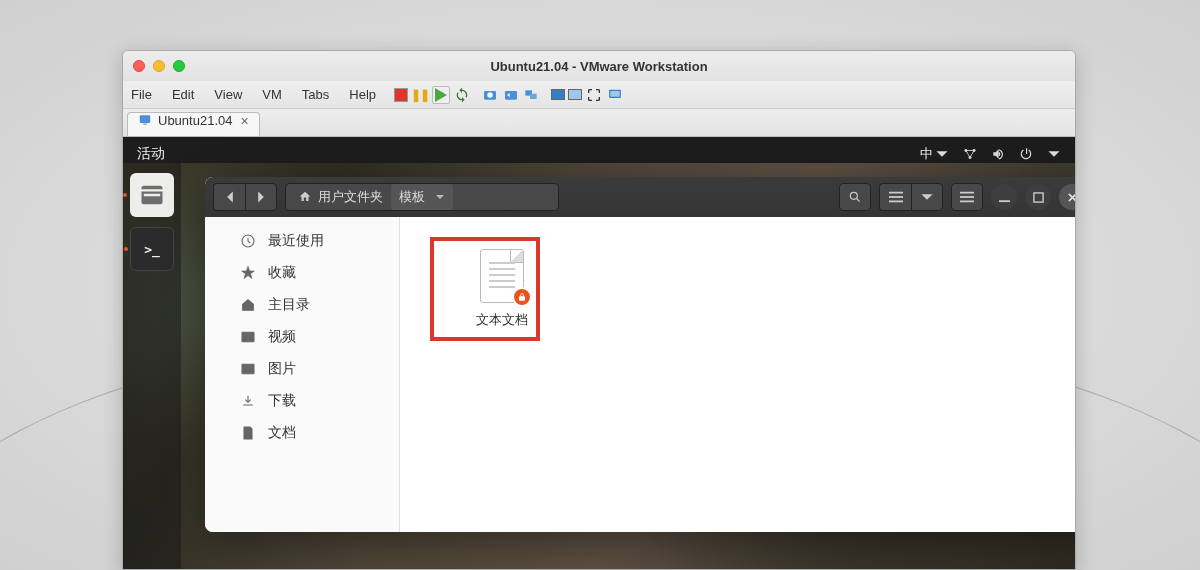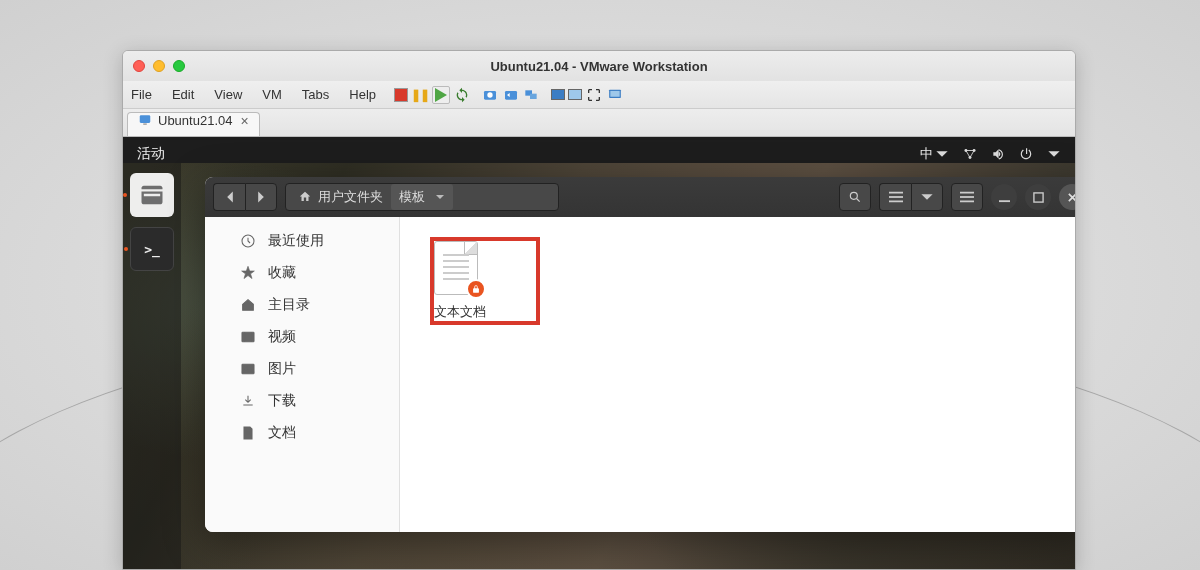--- a/index.html
+++ b/index.html
@@ -75,21 +75,21 @@
 .win-ctrl { width: 26px; height: 26px; border-radius: 50%; display: flex; align-items: center; justify-content: center; }
 .win-ctrl.min, .win-ctrl.max { background: #3e3e3e; }
 .win-ctrl.close { background: #555; }
 .win-ctrl svg { width: 11px; height: 11px; fill: #ccc; }
 
 .nautilus-body { display: flex; height: calc(100% - 40px); }
 .sidebar { width: 195px; background: #fafafa; border-right: 1px solid #e0e0e0; padding: 8px 17px; }
 .sb-item { display: flex; align-items: center; gap: 12px; padding: 7px 18px; font-size: 14px; color: #333; }
 .sb-item svg { width: 16px; height: 16px; fill: #666; stroke: #666; }
 .content { flex: 1; background: #fff; padding: 20px; }
-.file-item { width: 110px; display: flex; flex-direction: column; align-items: flex-start; gap: 6px; border: 4px solid #d8392b; margin-left: 10px;}
+.file-item { width: 110px; display: flex; flex-direction: column; align-items: flex-end; gap: 6px; padding: 8px; border: 4px solid #d8392b; margin-left: 10px;}
 .file-icon-wrap { position: relative; width: 48px; height: 56px; }
 .file-icon { width: 44px; height: 54px; background: #fff; border: 1px solid #bbb; border-radius: 3px; position: relative; }
 .file-icon::before { content:""; position:absolute; right:0; top:0; width:12px; height:12px; background: linear-gradient(135deg, transparent 48%, #ddd 50%); border-bottom:1px solid #bbb; border-left:1px solid #bbb;}
 .file-icon::after { content:""; position:absolute; left:8px; top:12px; right:8px; height:2px; background:#ccc; box-shadow: 0 6px 0 #ccc, 0 12px 0 #ccc, 0 18px 0 #ccc, 0 24px 0 #ccc;}
 .lock-badge { position: absolute; right: -4px; bottom: -2px; width: 20px; height: 20px; background: #e95420; border: 2px solid #fff; border-radius: 50%; display:flex; align-items:center; justify-content:center;}
 .lock-badge svg { width: 10px; height: 10px; fill: #fff; }
 .file-label { font-size: 13px; color: #333; text-align: center; }
 
 .ellipse-ring{ position:absolute; left:-100px; bottom:-250px; width:1400px; height:500px; border:1px solid rgba(120,120,120,0.5); border-radius:50%; pointer-events:none;}
 </style>

